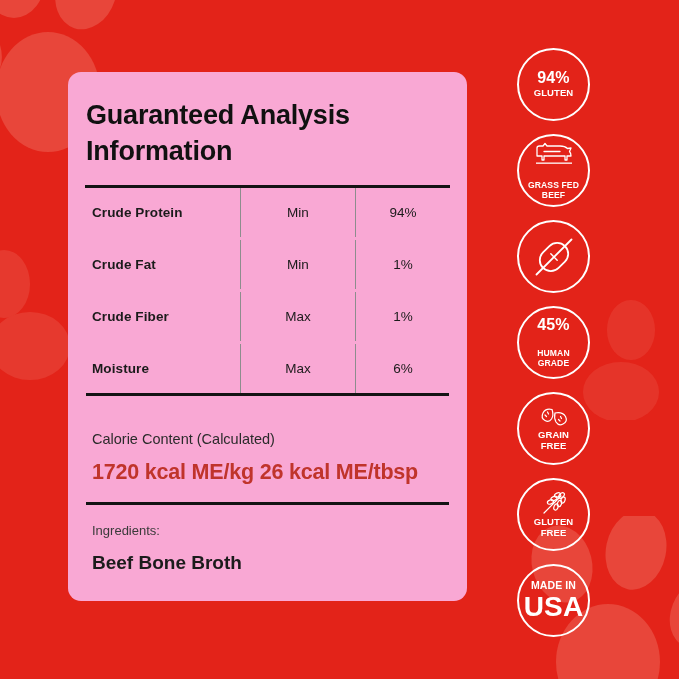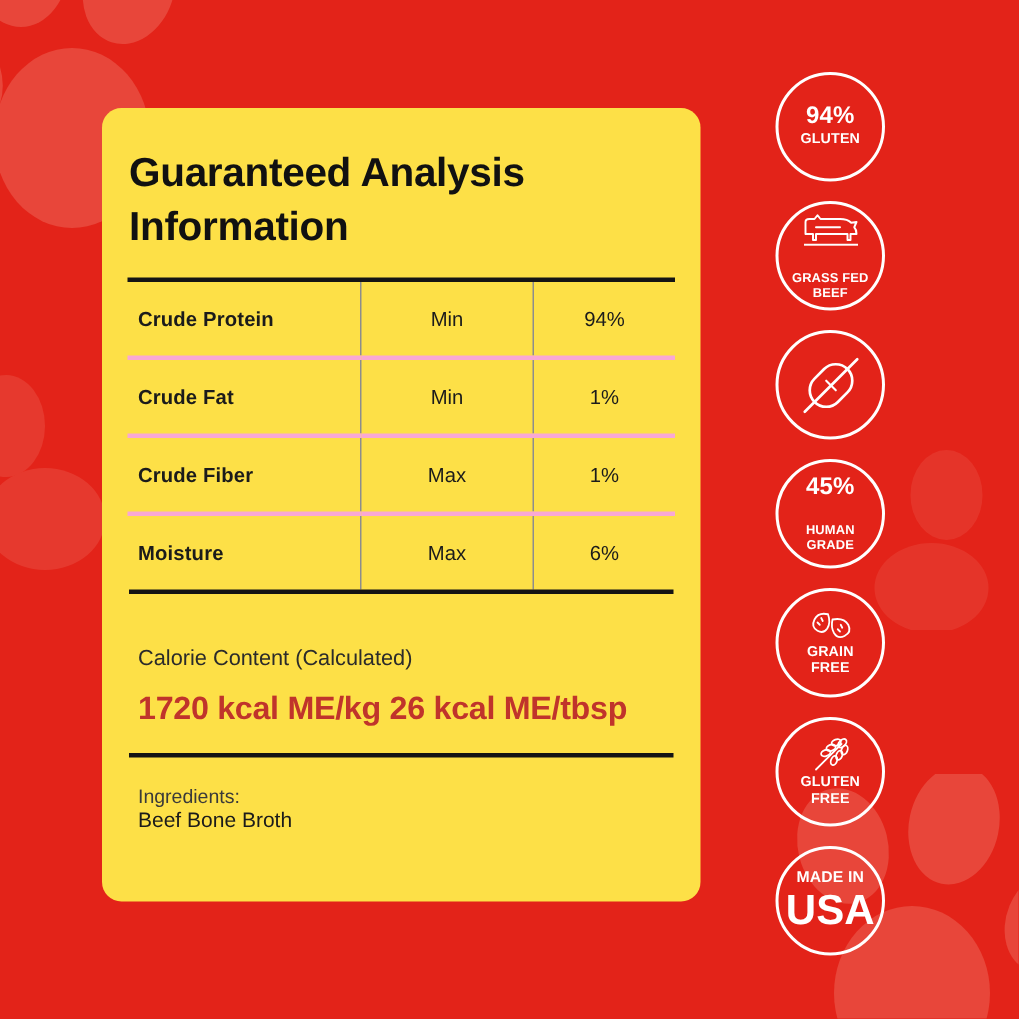--- a/index.html
+++ b/index.html
@@ -31,21 +31,21 @@
   .paw-ml { left: -30px; top: 250px; opacity: .65; }
   .paw-rt { right: 8px; top: 300px; opacity: .5; }
 
   
   .card {
     position: absolute;
     left: 68px;
     top: 72px;
     width: 399px;
     height: 529px;
-    background: #fde047;
+    background: #f9a8d4;
     border-radius: 13px;
     box-sizing: border-box;
     padding: 26px 17px 0 17px;
   }
 
   .card-title {
     font-size: 27px;
     font-weight: bold;
     color: #111111;
     line-height: 1.33;
@@ -118,23 +118,24 @@
   }
   .rule-cal { margin-top: 17px; }
 
   .ingredients-label {
     font-size: 13px;
     color: #3a3a3a;
     margin-top: 18px;
     padding-left: 6px;
   }
   .ingredients-value {
-    font-size: 14px;
-    font-weight: normal;
+    font-size: 19px;
+    font-weight: bold;
     color: #1b1b1b;
+    margin-top: 14px;
     padding-left: 6px;
   }
 
   
   .badges {
     position: absolute;
     left: 517px;
     top: 48px;
     width: 73px;
   }

